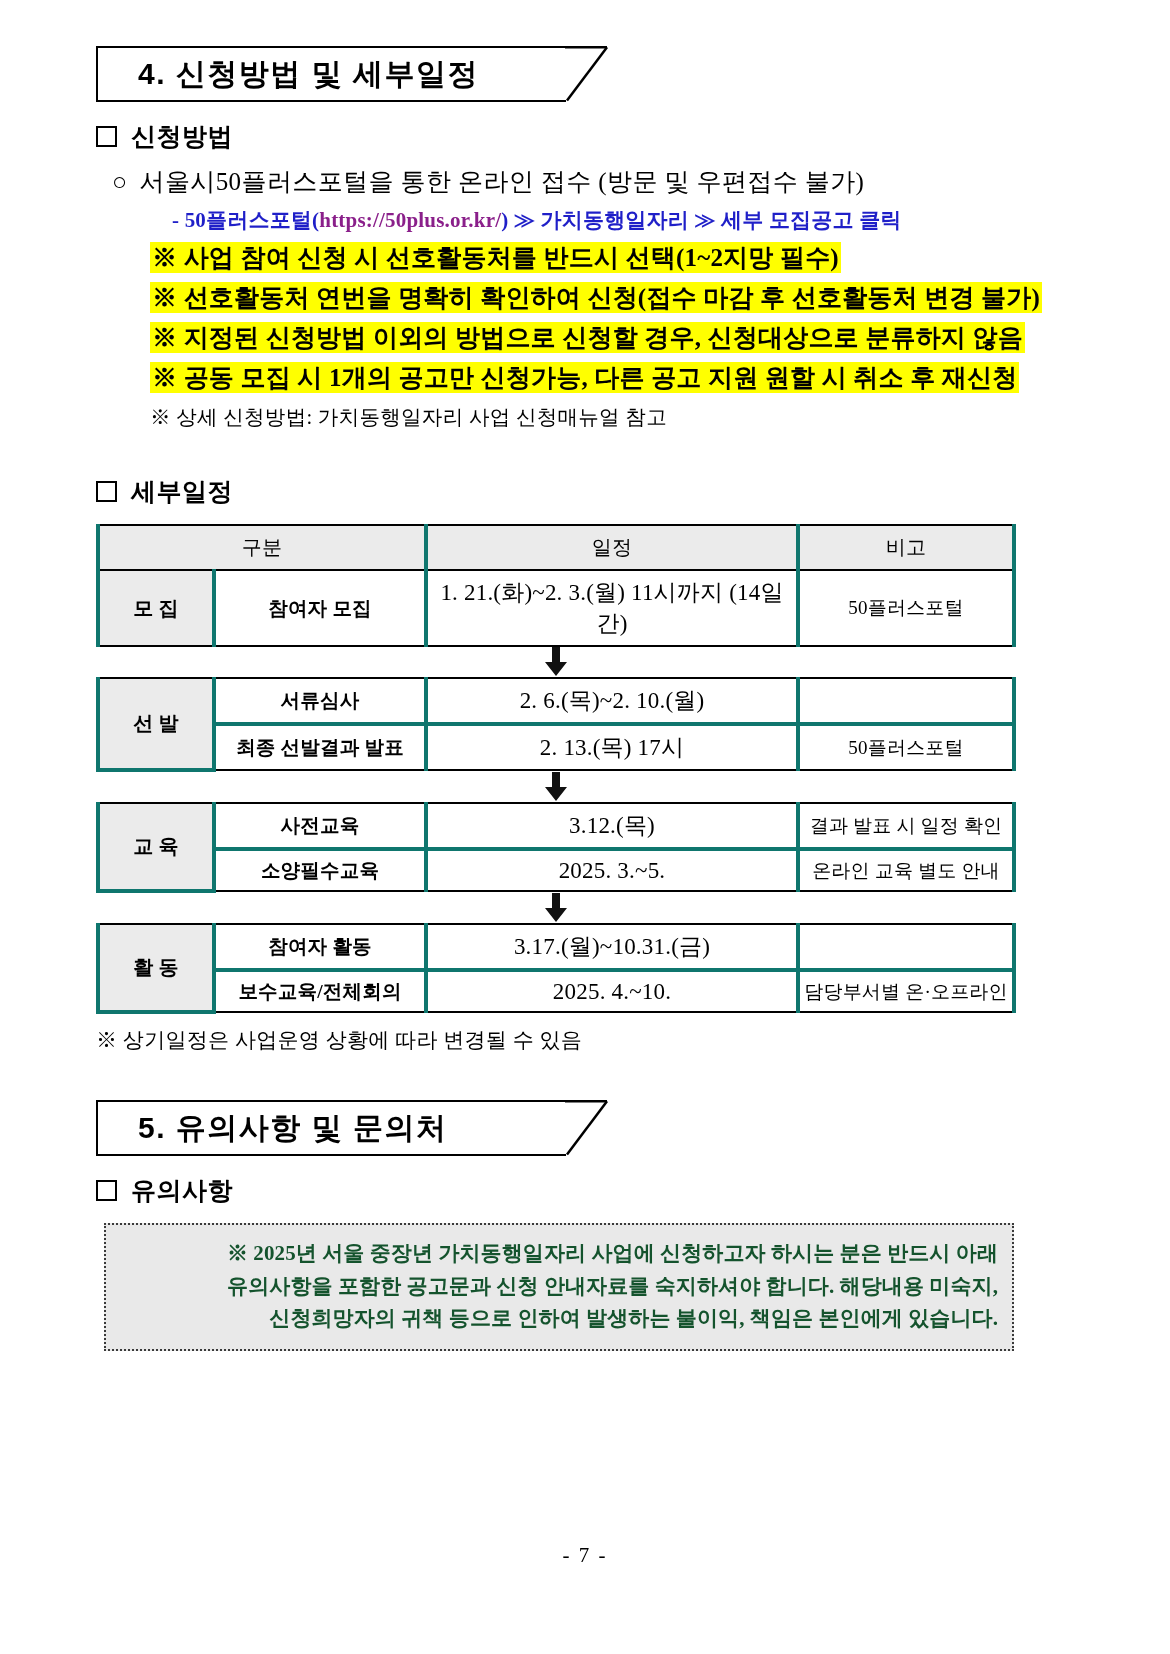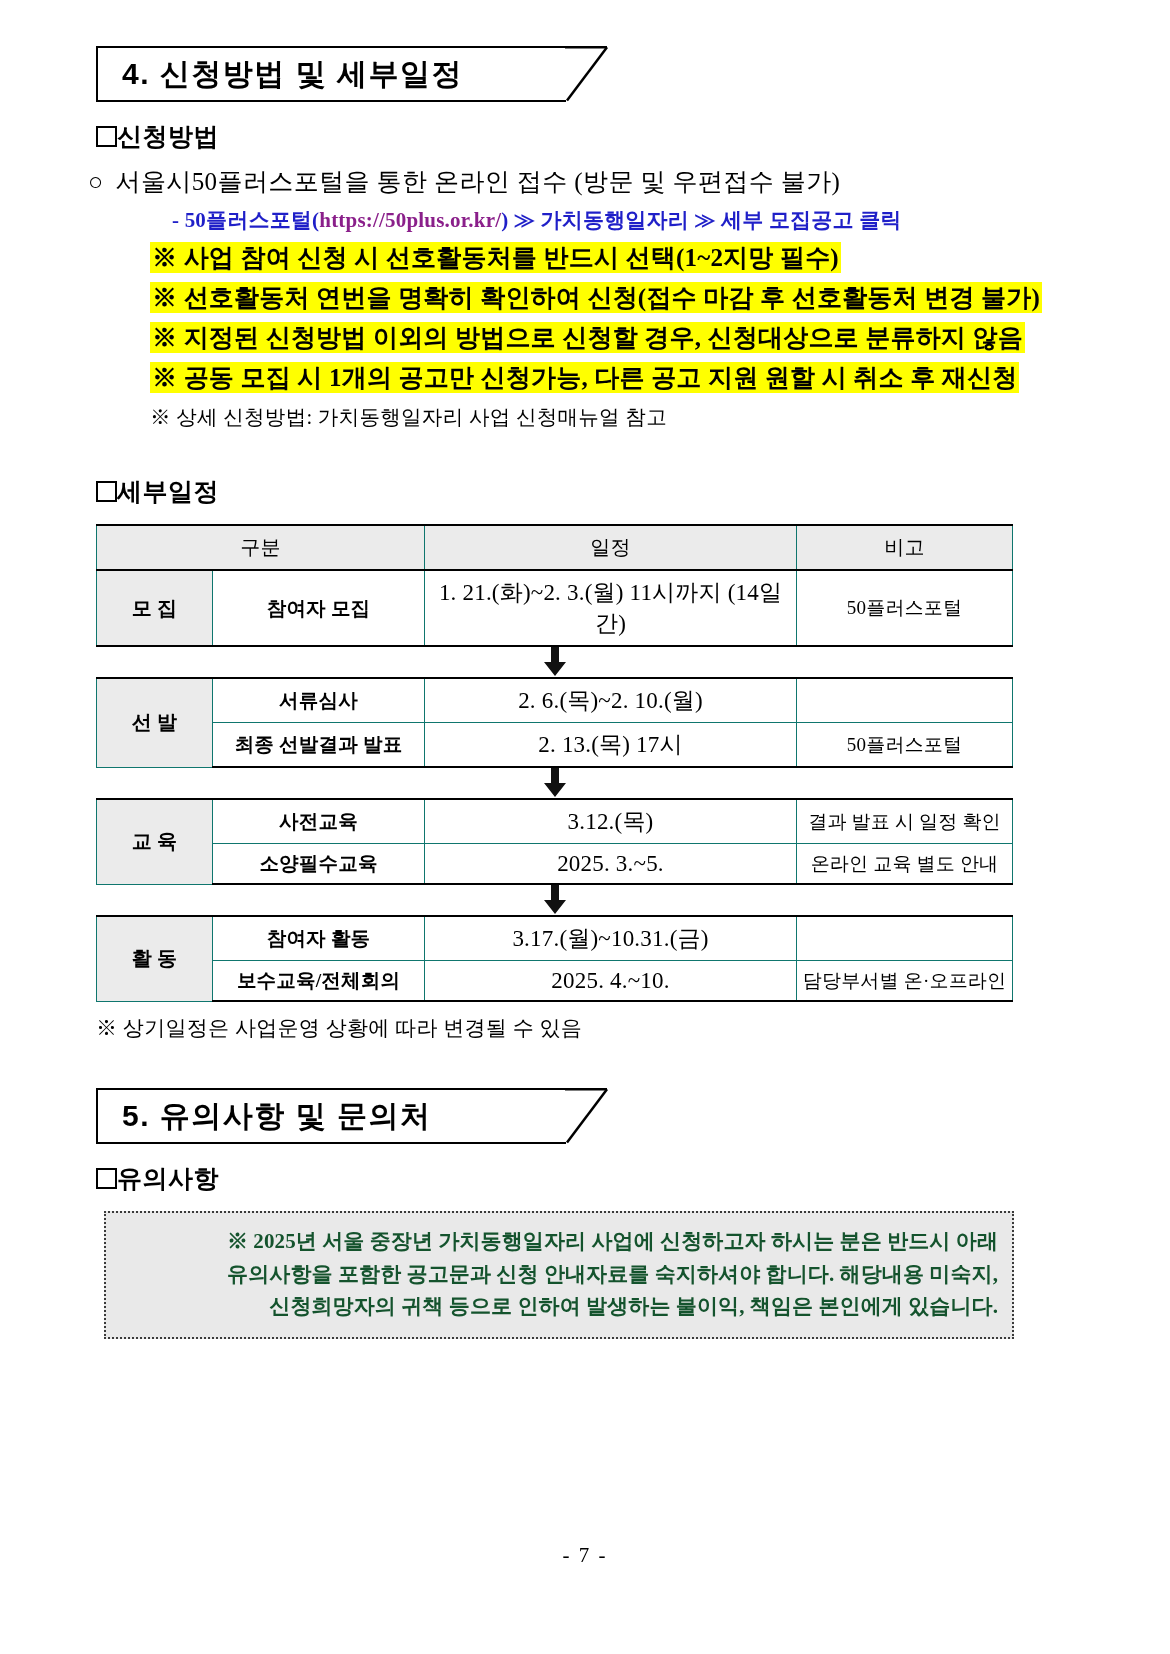--- a/index.html
+++ b/index.html
@@ -45,51 +45,52 @@
   .section-banner .tail {
     position: absolute;
     left: 469px; top: 0;
     width: 44px;
     height: 56px;
     overflow: hidden;
   }
   .section-banner .tail svg { display:block; }
   .section-banner .label {
     position: absolute;
-    left: 26px;
+    left: 42px;
     top: 50%;
     transform: translateY(-50%);
     font-family: "Liberation Sans", "DejaVu Sans", sans-serif;
     font-weight: bold;
     font-size: 30px;
     letter-spacing: 1.5px;
     white-space: nowrap;
   }
 
   
   .sub-heading {
     display: flex;
     align-items: center;
+    gap: 14px;
     margin: 18px 0 8px 96px;
     font-family: "Liberation Sans", "DejaVu Sans", sans-serif;
     font-weight: bold;
     font-size: 25px;
     letter-spacing: 0.5px;
   }
   .box-glyph {
     display: inline-block;
     width: 21px;
     height: 21px;
     border: 2.5px solid #000;
     box-sizing: border-box;
   }
 
   
   .o-line {
-    margin: 12px 0 6px 88px;
+    margin: 12px 0 6px 112px;
     font-size: 25px;
     letter-spacing: 0.4px;
     white-space: nowrap;
   }
   .o-line .marker { margin-right: 12px; }
 
   .dash-line {
     margin: 8px 0 6px 172px;
     font-size: 21px;
     color: #1f1fc8;
@@ -128,21 +129,21 @@
     table-layout: fixed;
     font-size: 19px;
   }
   table.sched col.c1 { width: 58px; }
   table.sched col.c2 { width: 58px; }
   table.sched col.c3 { width: 212px; }
   table.sched col.c4 { width: 372px; }
   table.sched col.c5 { width: 216px; }
 
   table.sched td, table.sched th {
-    border: 1px solid #0f766e;
+    border: 4px solid #0f766e;
     padding: 6px 4px;
     text-align: center;
     vertical-align: middle;
     height: 22px;
     font-weight: normal;
     letter-spacing: 0.2px;
   }
   table.sched tr.head th {
     background: #ebebeb;
     border-top: 2.2px solid #000;

